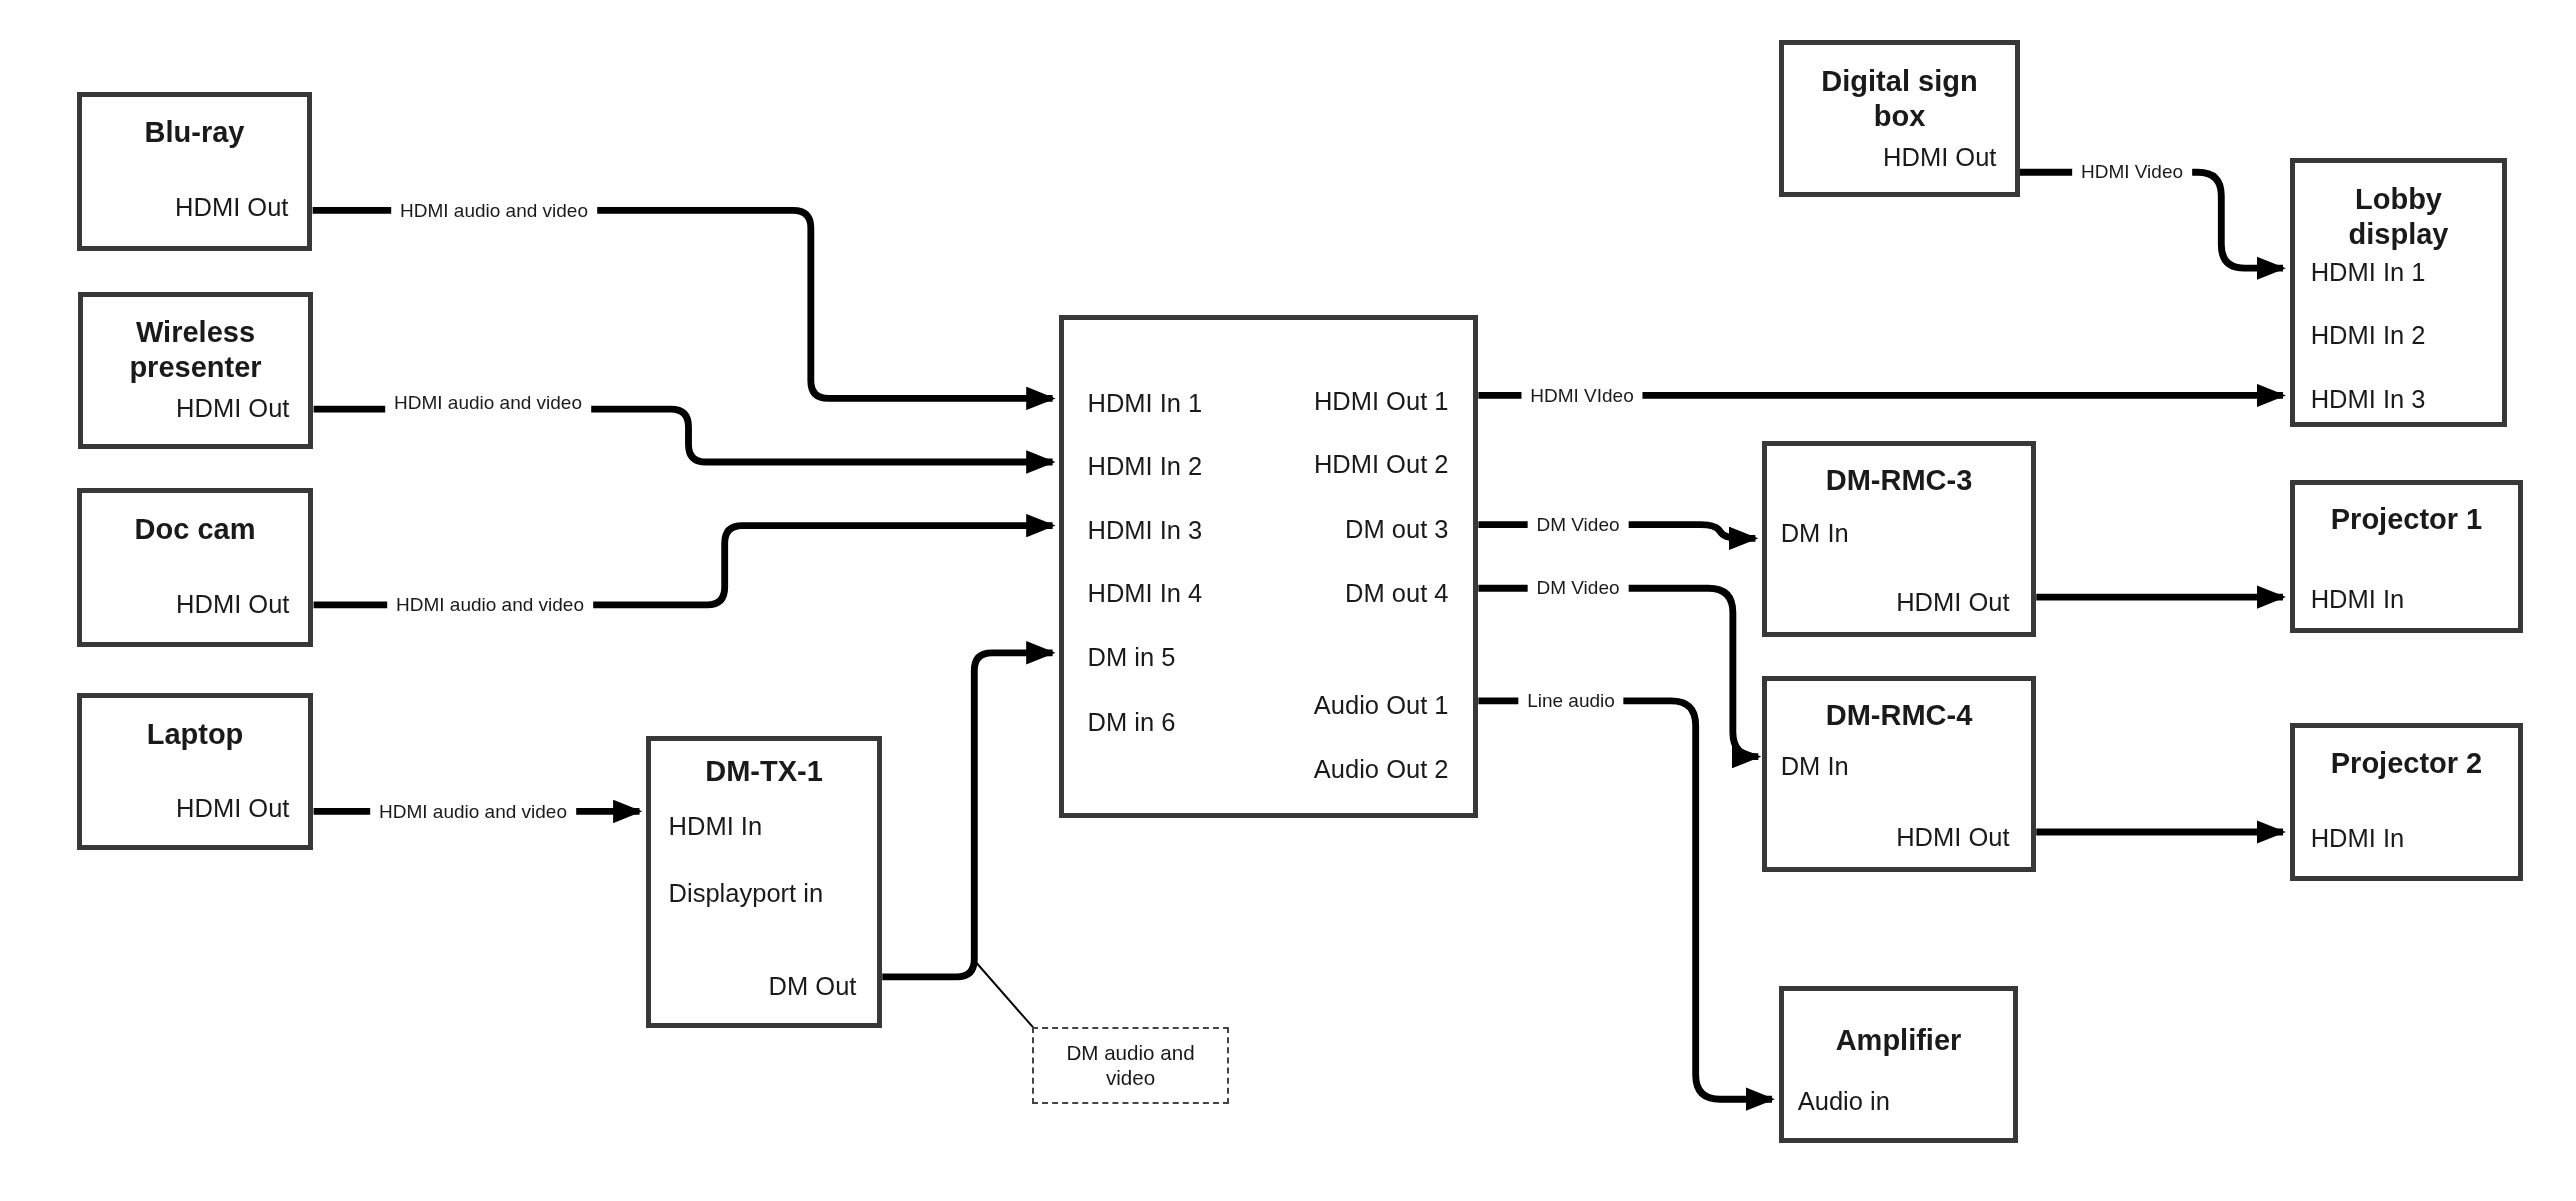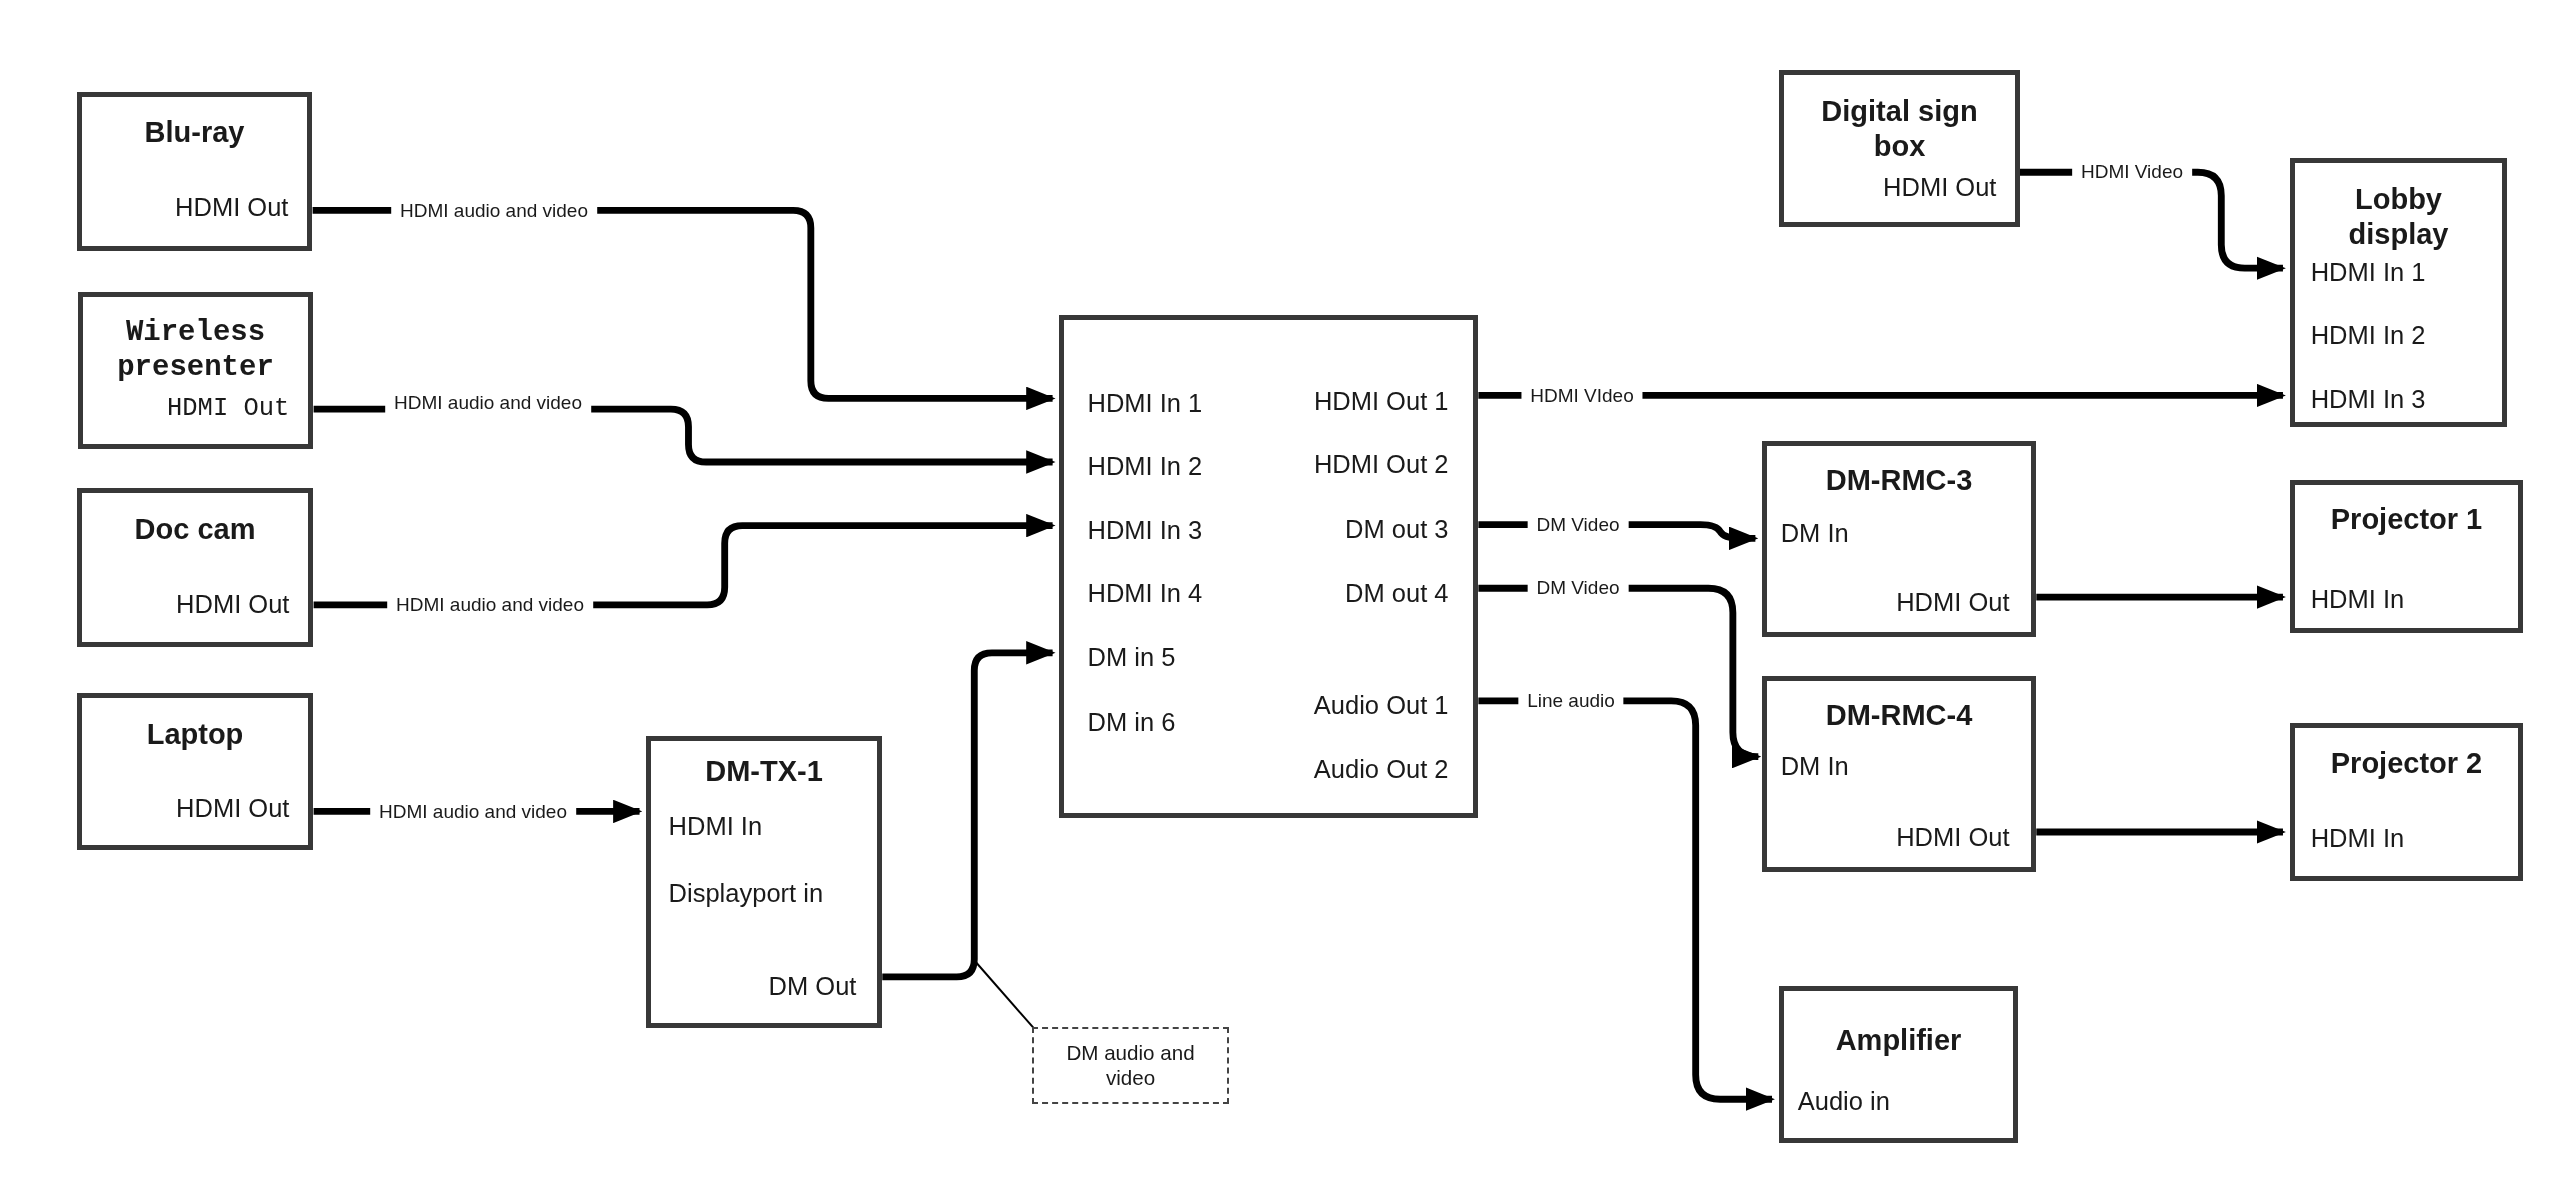--- a/index.html
+++ b/index.html
@@ -55,21 +55,21 @@
     line-height: 27.4px;
     padding: 0 8.8px;
     white-space: nowrap;
     z-index: 3;
   }
   
   #n-bluray      { left: 77px;   top: 92px;   width: 235px; height: 159px; }
   #n-bluray .node-title { top: 17.6px; }
   #n-bluray .port       { top: 95px;  right: 18.6px; }
 
-  #n-wireless    { left: 78px;   top: 292px;  width: 235px; height: 157px; font-family: Liberation Mono, monospace; }
+  #n-wireless    { left: 78px;   top: 292px;  width: 235px; height: 157px; }
   #n-wireless .node-title { top: 17.6px; }
   #n-wireless .node-title > span { max-width: 166px; }
   #n-wireless .port       { top: 96px;  right: 18.6px; }
 
   #n-doccam      { left: 77px;   top: 488px;  width: 236px; height: 159px; }
   #n-doccam .node-title { top: 18.6px; }
   #n-doccam .port       { top: 96px;  right: 18.6px; }
 
   #n-laptop      { left: 77px;   top: 693px;  width: 236px; height: 157px; }
   #n-laptop .node-title { top: 18.6px; }
@@ -89,21 +89,21 @@
   #n-dm8x8 .p-in4  { top: 258px; left: 23.5px; }
   #n-dm8x8 .p-in5  { top: 322px; left: 23.5px; }
   #n-dm8x8 .p-in6  { top: 387px; left: 23.5px; }
   #n-dm8x8 .p-out1 { top: 66px;  right: 24.5px; }
   #n-dm8x8 .p-out2 { top: 129px; right: 24.5px; }
   #n-dm8x8 .p-out3 { top: 194px; right: 24.5px; }
   #n-dm8x8 .p-out4 { top: 258px; right: 24.5px; }
   #n-dm8x8 .p-aout1{ top: 370px; right: 24.5px; }
   #n-dm8x8 .p-aout2{ top: 434px; right: 24.5px; }
 
-  #n-digitalsign { left: 1779px; top: 70px;   width: 241px; height: 157px; }
+  #n-digitalsign { left: 1779px; top: 40px;   width: 241px; height: 157px; }
   #n-digitalsign .node-title { top: 18.6px; }
   #n-digitalsign .node-title > span { max-width: 176px; }
   #n-digitalsign .port       { top: 97px; right: 18.6px; }
 
   #n-lobby       { left: 2290px; top: 158px;  width: 217px; height: 269px; }
   #n-lobby .node-title { top: 18.6px; }
   #n-lobby .node-title > span { max-width: 137px; }
   #n-lobby .p-in1 { top: 94px;  left: 15.7px; }
   #n-lobby .p-in2 { top: 157px; left: 15.7px; }
   #n-lobby .p-in3 { top: 221px; left: 15.7px; }

